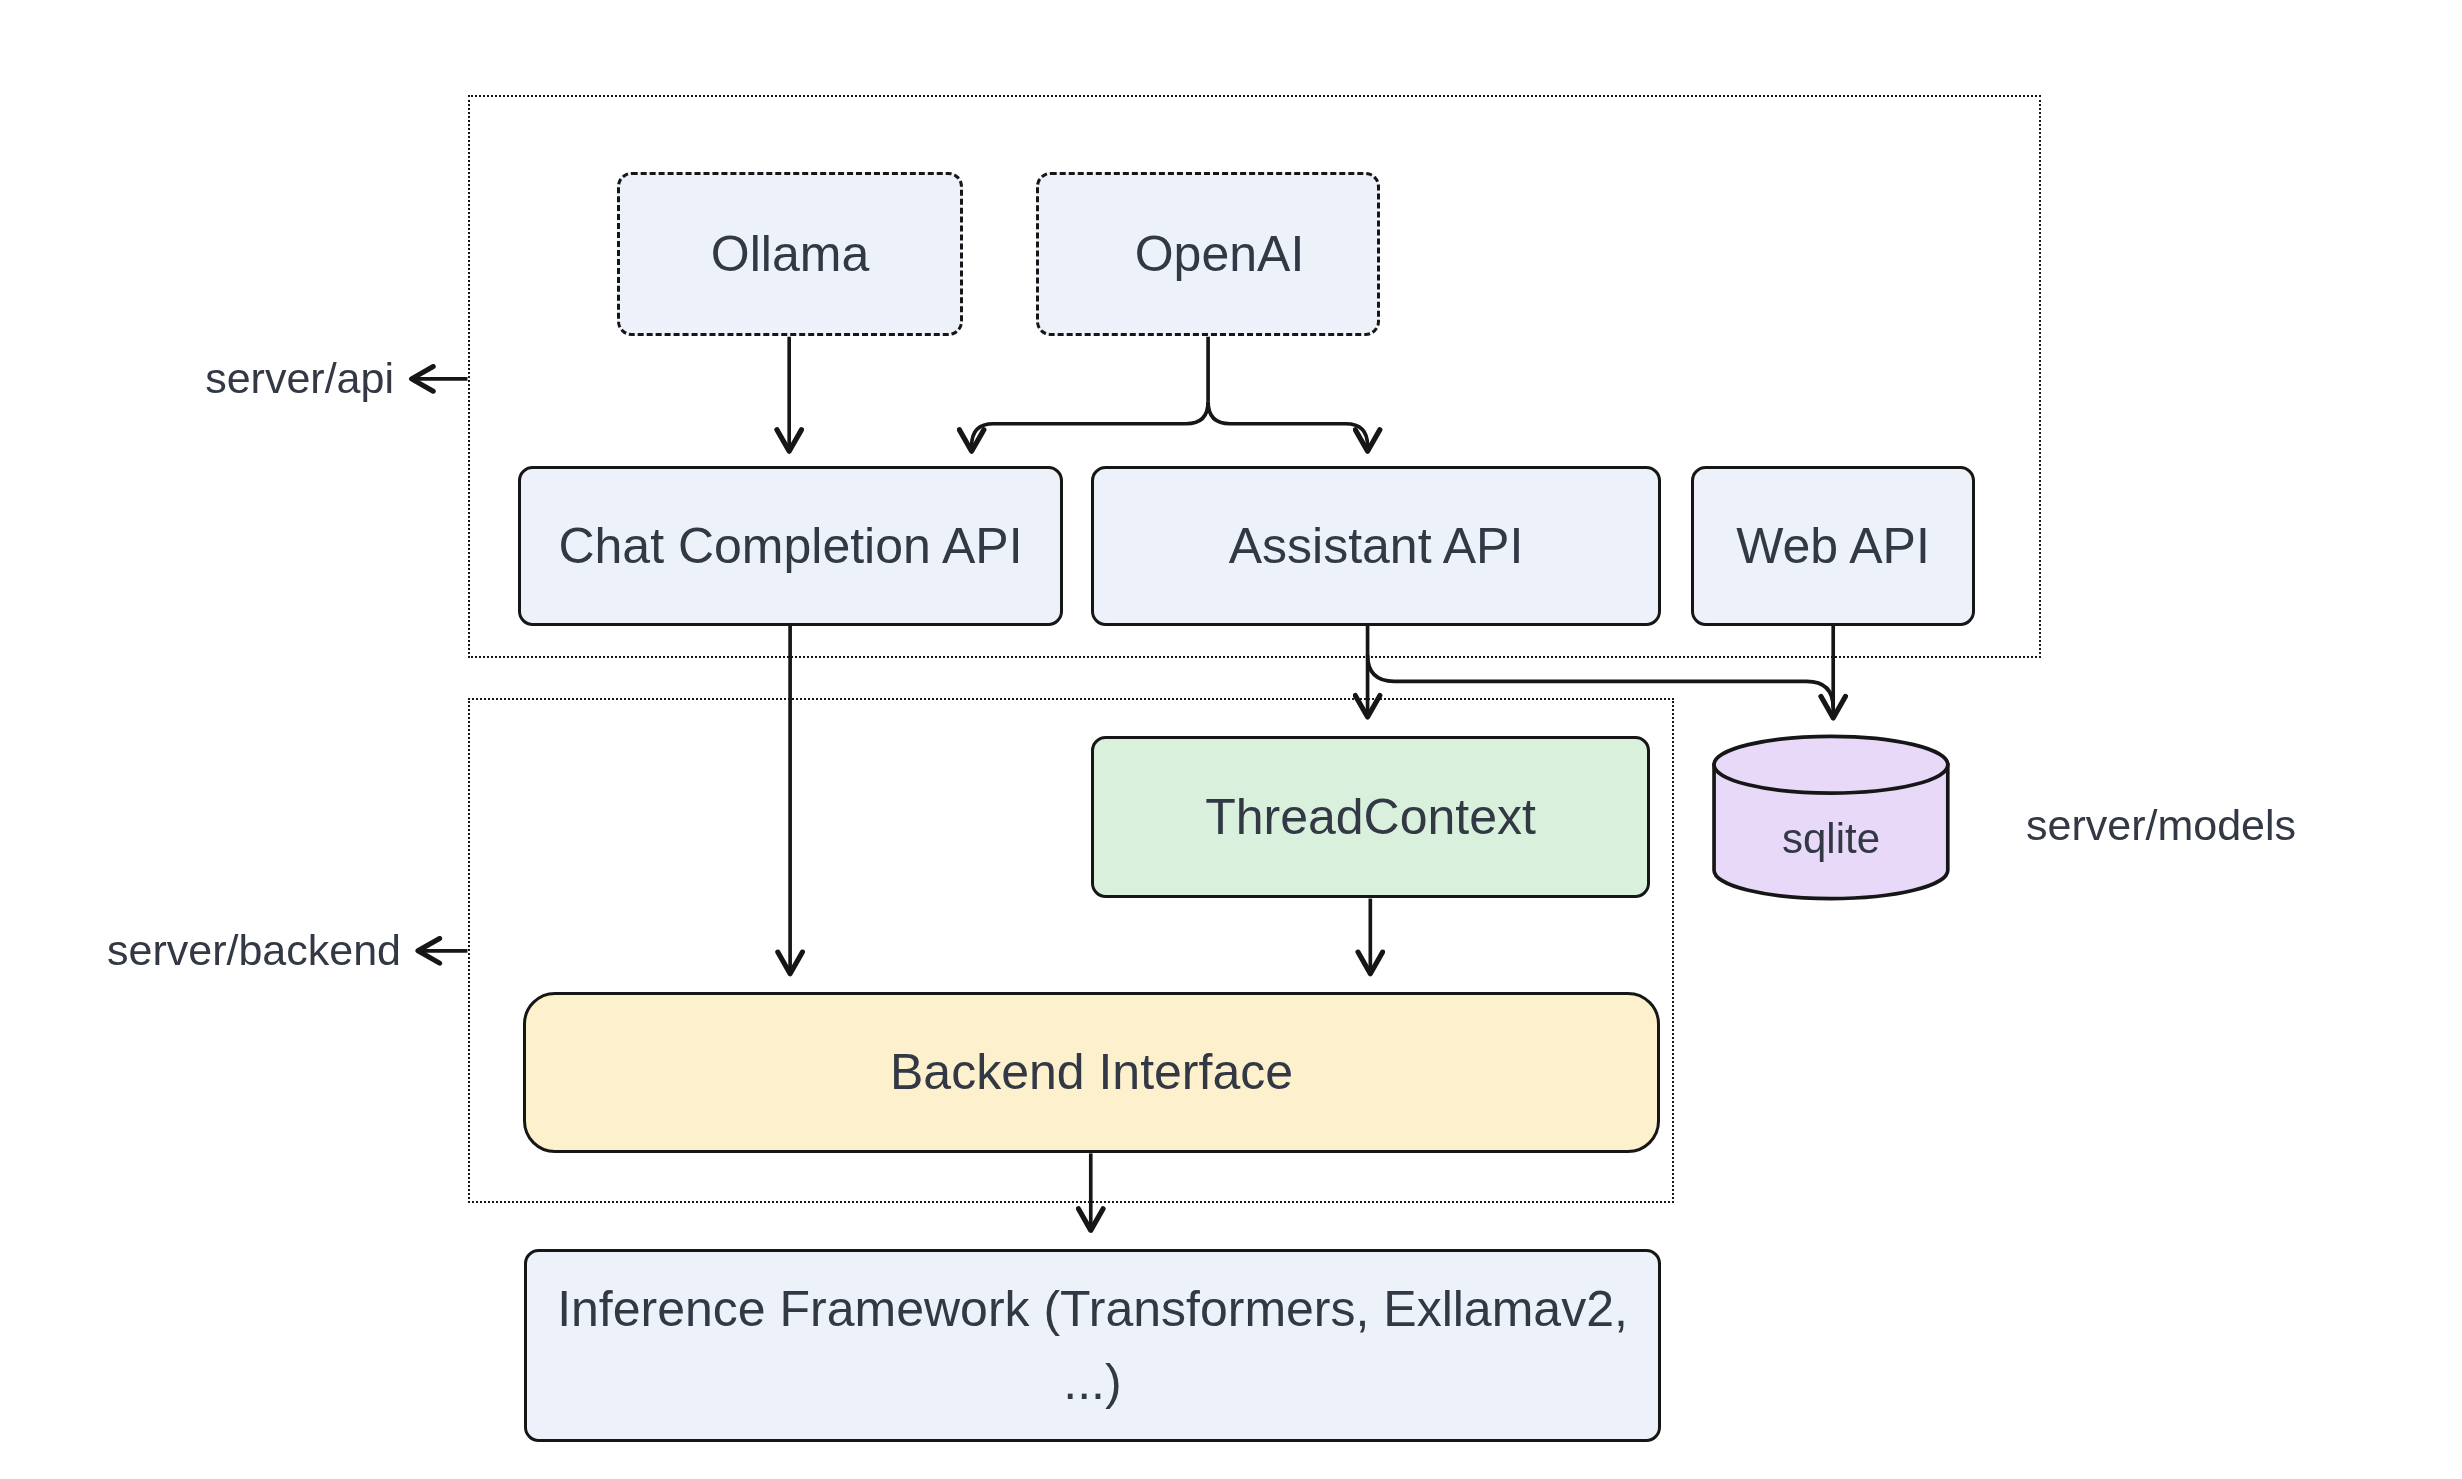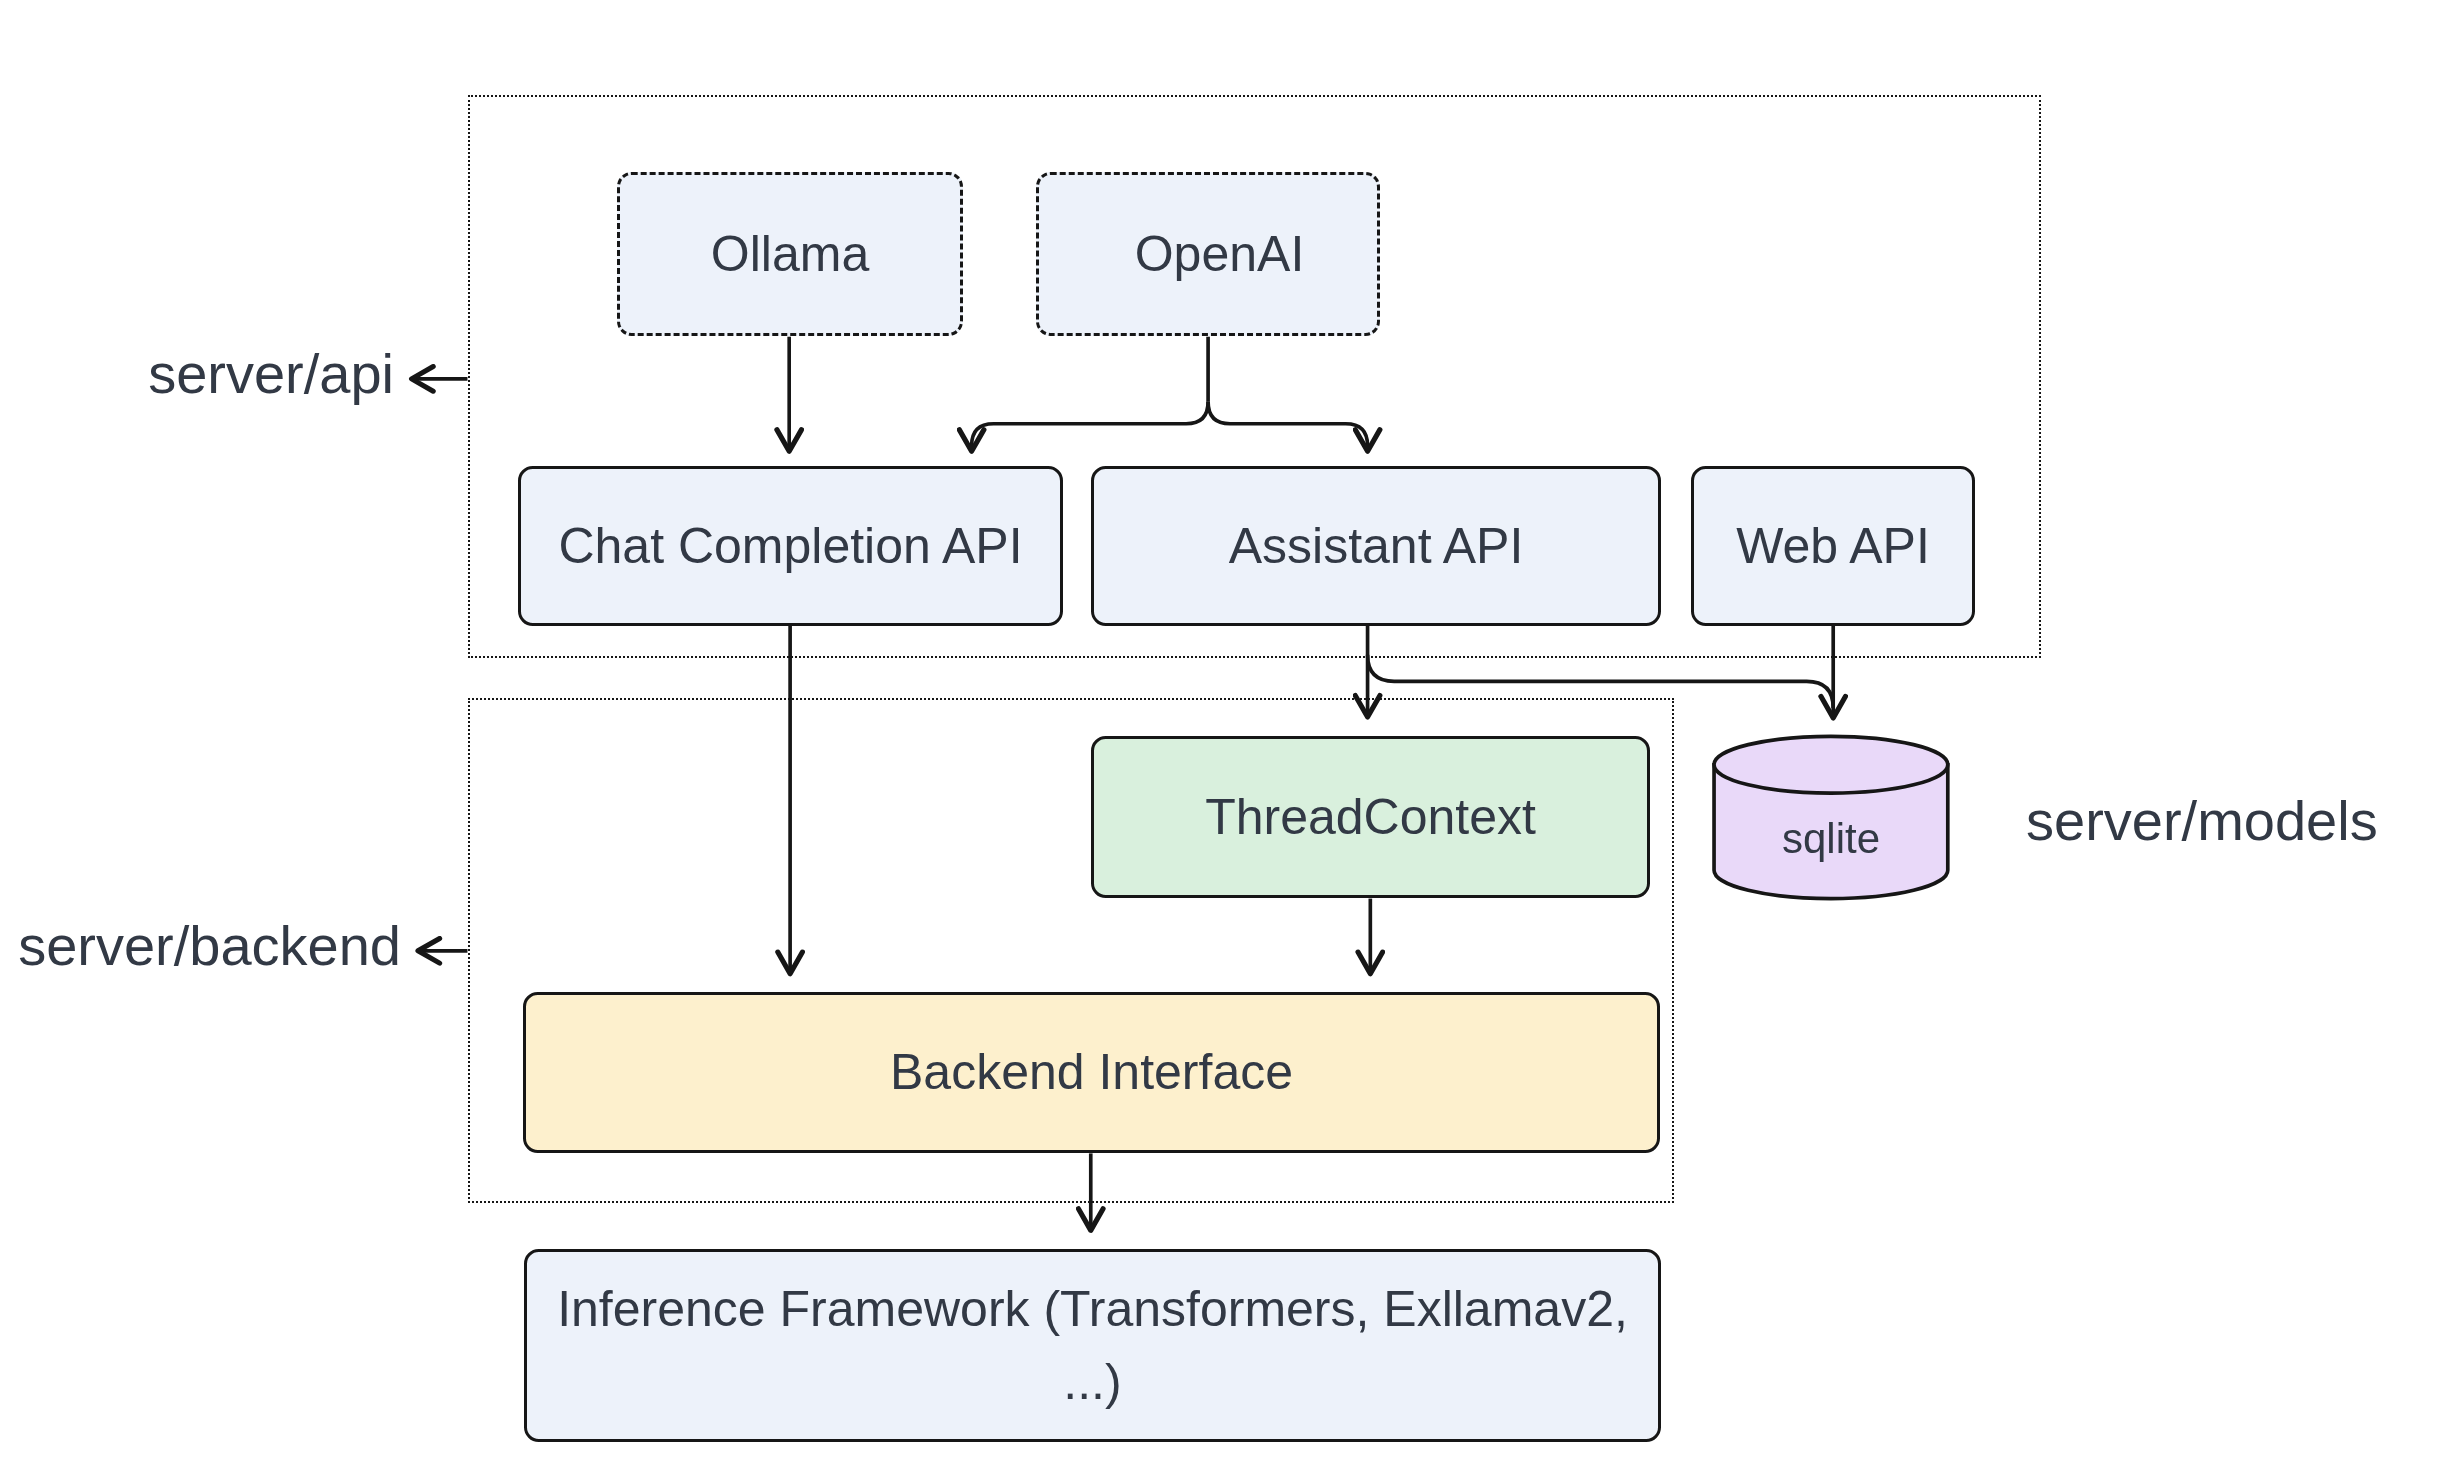--- a/index.html
+++ b/index.html
@@ -27,28 +27,28 @@
     justify-content: center;
     text-align: center;
     font-size: 50px;
     line-height: 1.45;
     border: 3.7px solid var(--line, #161616);
     border-radius: 14.7px;
     background: var(--node-blue, #edf2fa);
   }
   .node.dashed { border-style: dashed; }
   .node.green  { background: var(--node-green, #d9f0dd); }
-  .node.yellow { background: var(--node-yellow, #fdf0cd); }
+  .node.yellow { background: var(--node-yellow, #fdf0cd); border-radius: 32px; }
 
   
   .side-label {
-    font-size: 56px;
+    font-size: 43px;
     white-space: nowrap;
     display: flex;
-    align-items: flex-end;
+    align-items: center;
   }
   .side-label.right-align { justify-content: flex-end; }
 
   
   .cyl-label {
     display: flex;
     align-items: center;
     justify-content: center;
     font-size: 42px;
   }

